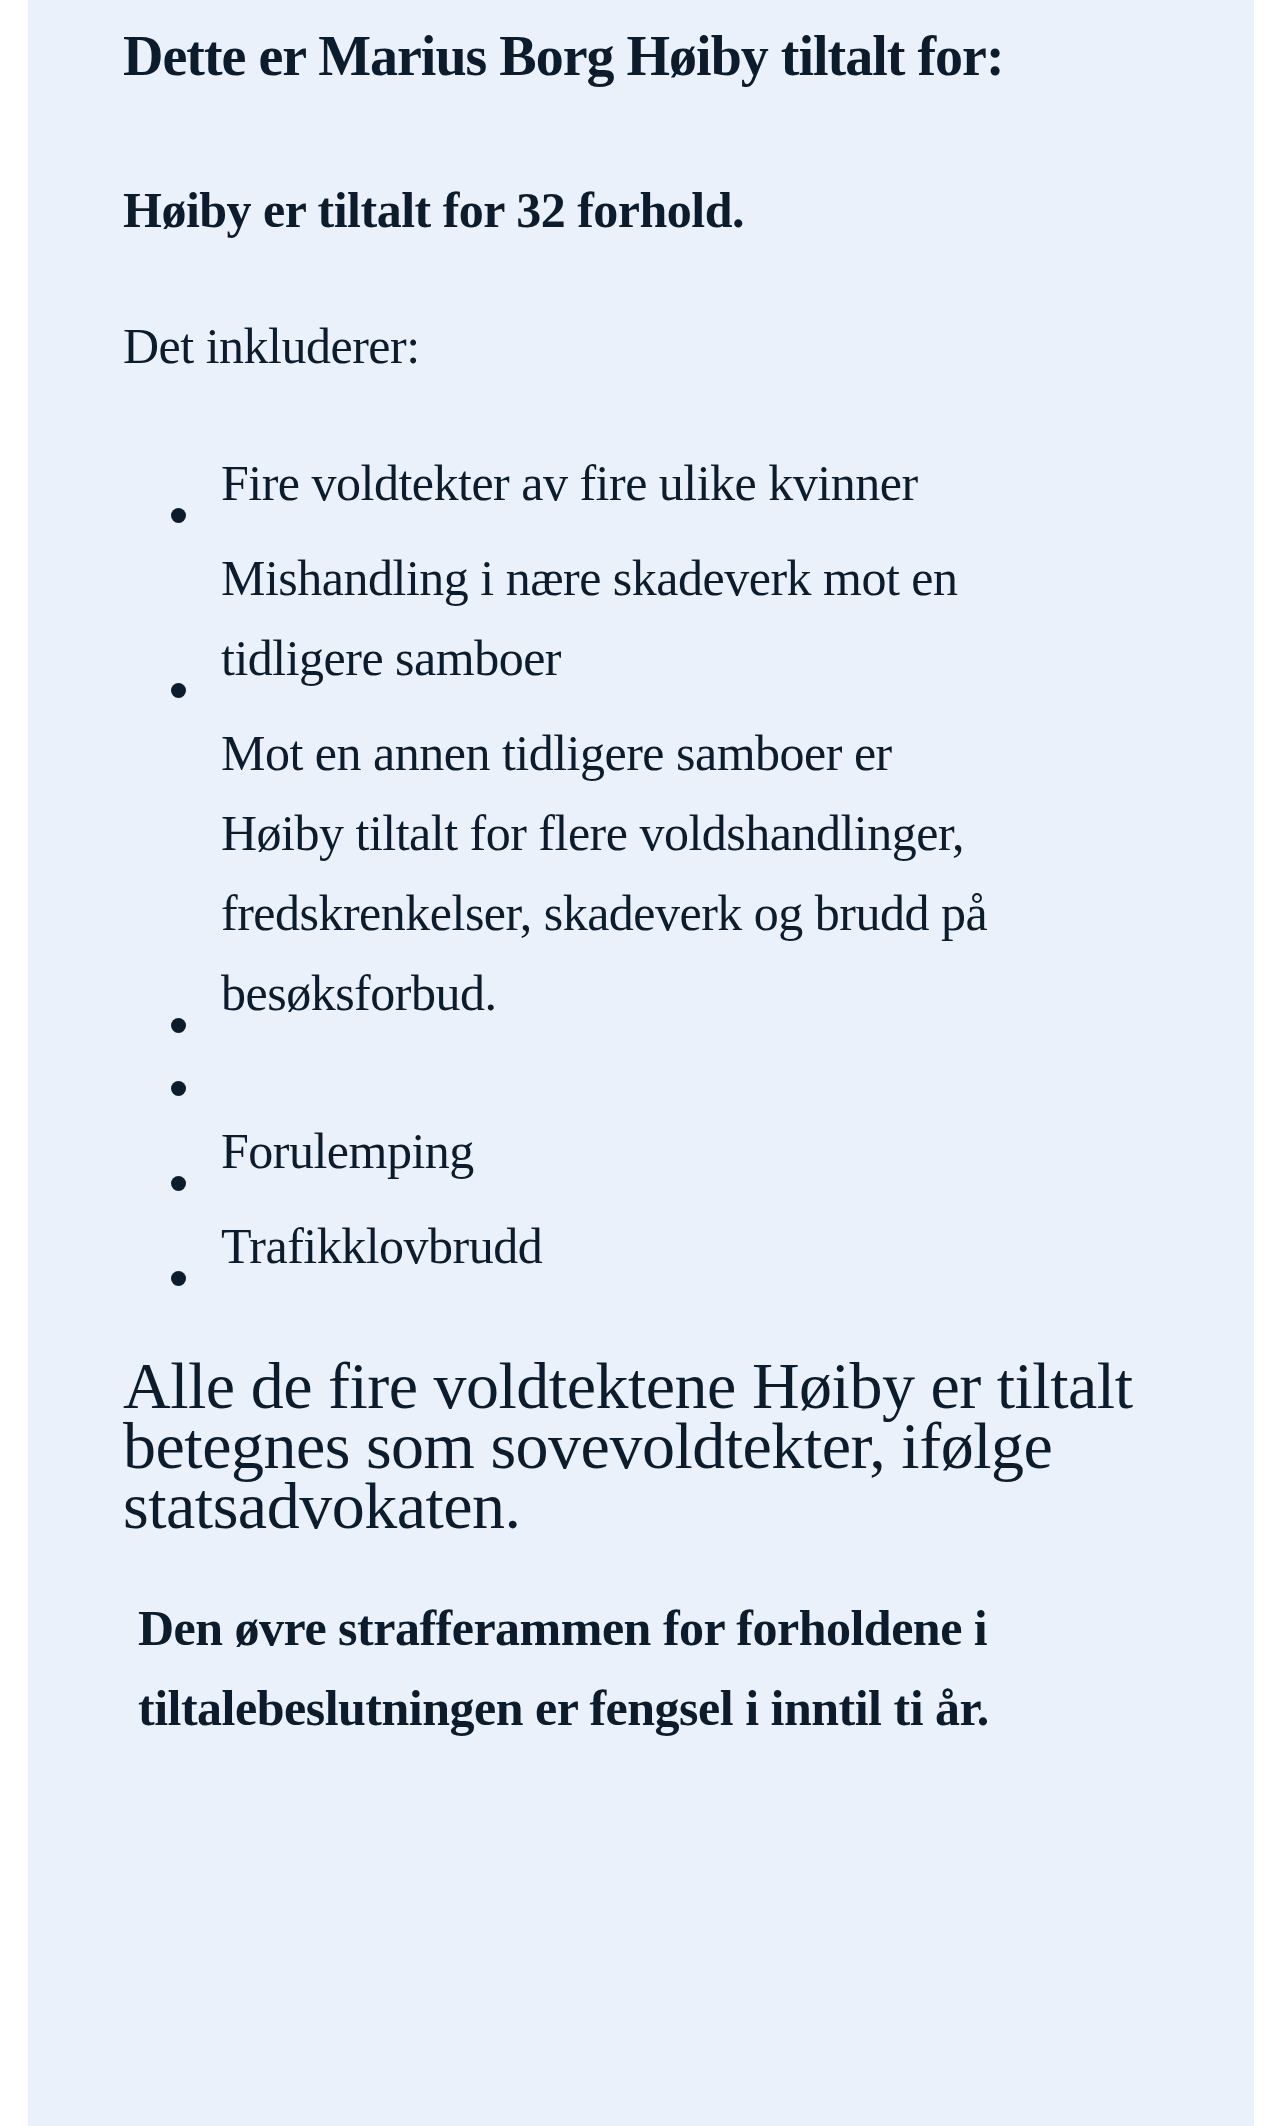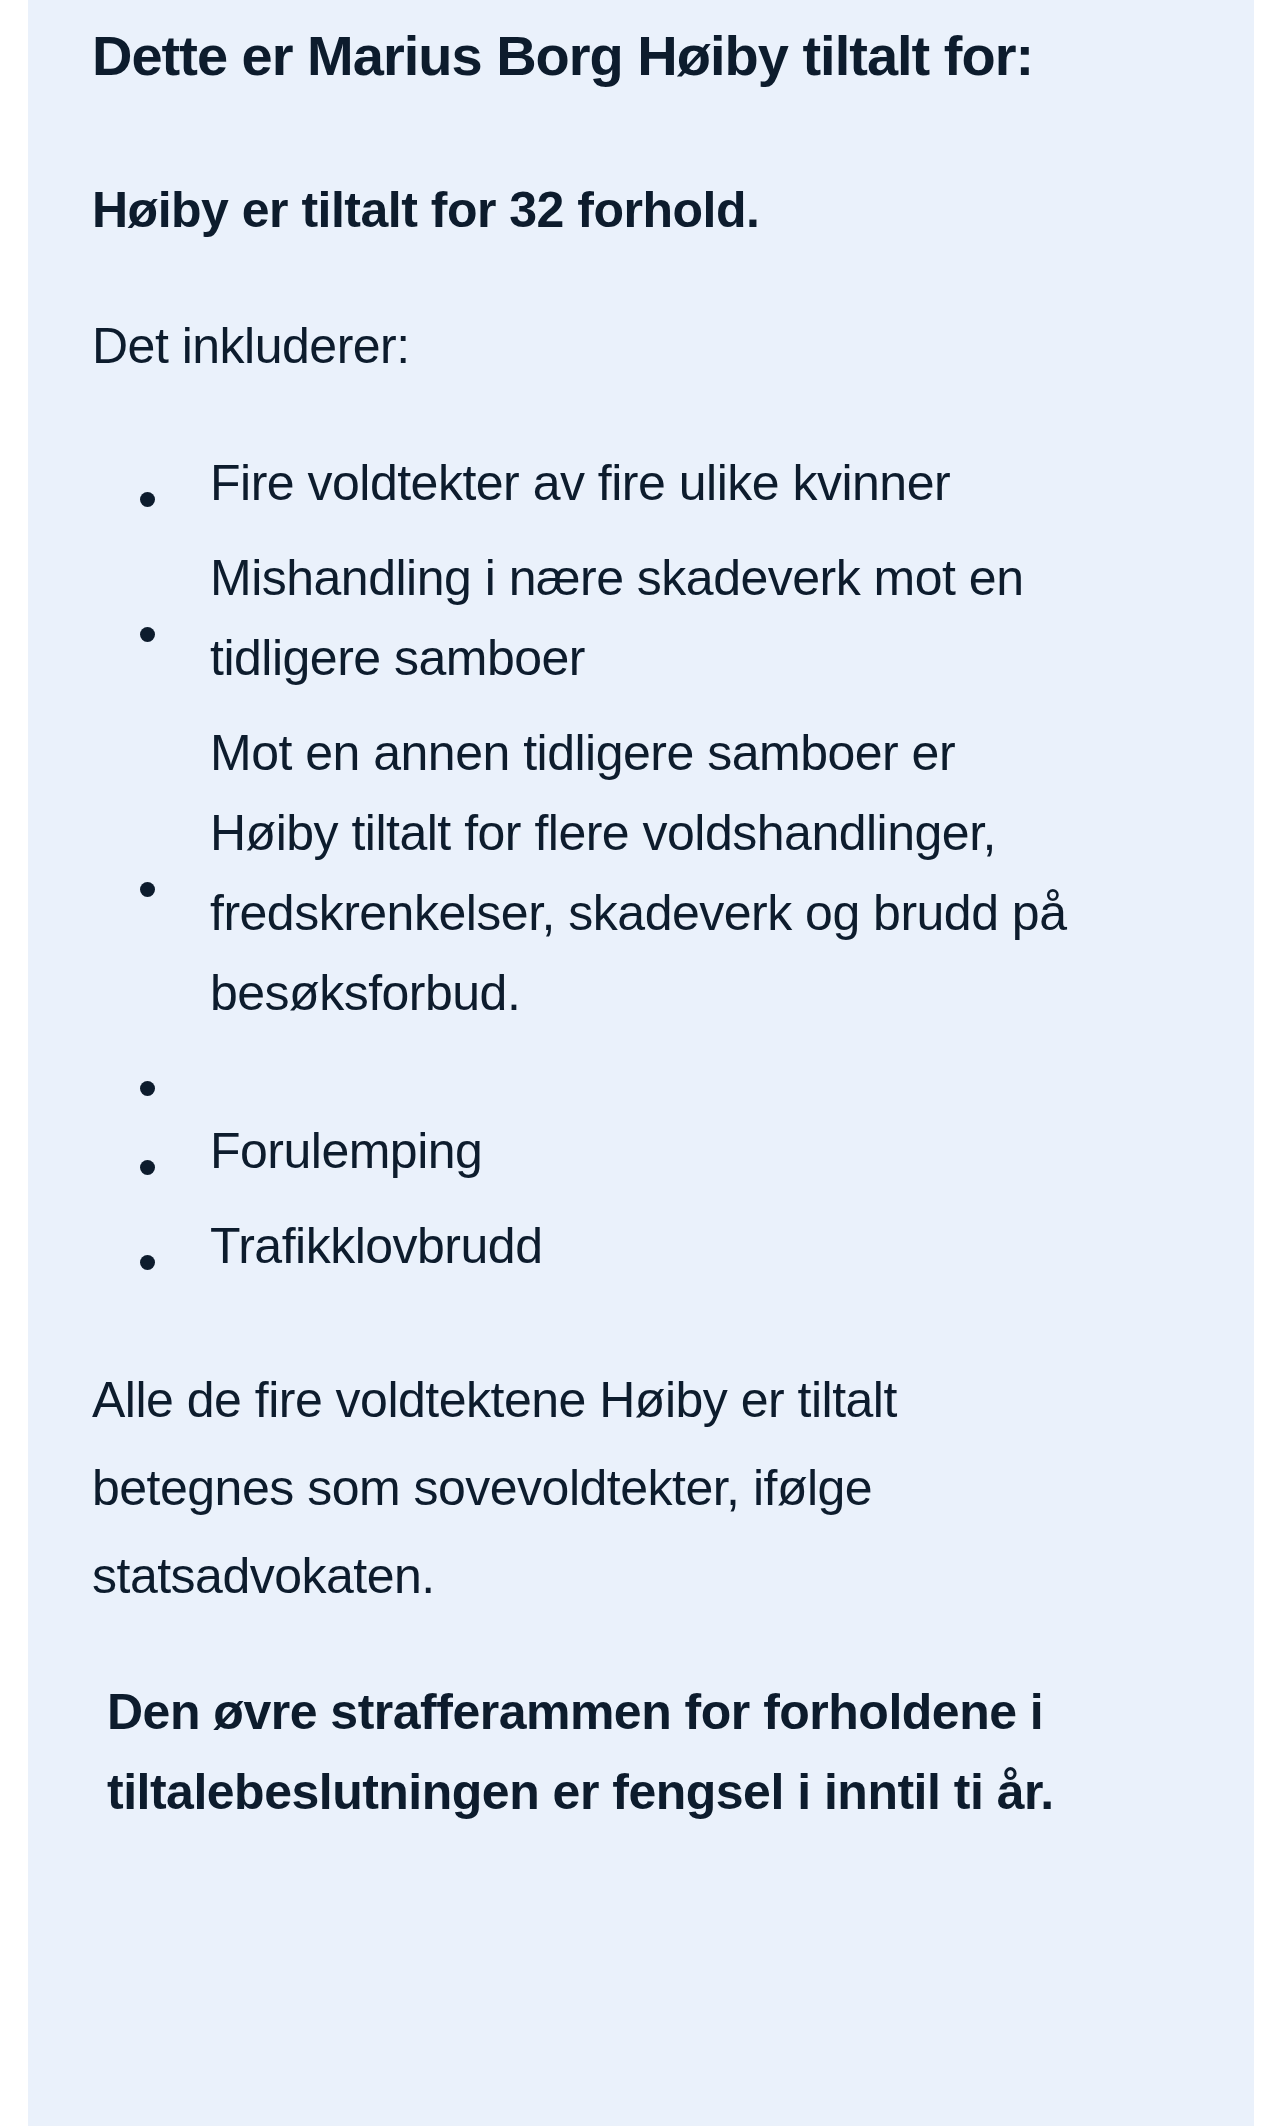--- a/index.html
+++ b/index.html
@@ -16,22 +16,22 @@
   }
   .factbox {
     position: absolute;
     left: 28px;
     top: 0;
     width: 1226px;
     height: 2126px;
     box-sizing: border-box;
     background: #eaf1fb;
     color: #0d1c2d;
-    font-family: Liberation Sans, sans-serif;
-    padding: 20px 66px 30px 64px;
+    font-family: Liberation Serif, serif;
+    padding: 20px 66px 30px 95px;
   }
   .title {
     margin: 0;
     font-size: 56px;
     line-height: 72px;
     font-weight: 700;
     letter-spacing: -1px;
     white-space: nowrap;
   }
   .lead {
@@ -49,23 +49,22 @@
     letter-spacing: -0.5px;
     white-space: pre-line;
   }
   ul.bullet-list {
     list-style: none;
     margin: 57px 0 0;
     padding: 0;
   }
   ul.bullet-list li {
     display: flex;
-    align-items: center;
+    align-items: flex-end;
     margin: 0 0 15px;
-    gap: 20px;
   }
   ul.bullet-list li:last-child {
     margin-bottom: 0;
   }
   .dot {
     flex: 0 0 auto;
     width: 15px;
     height: 15px;
     border-radius: 50%;
     background: #0d1c2d;
@@ -73,22 +72,22 @@
   }
   .li-text {
     margin-left: 35px;
     font-size: 50px;
     line-height: 80px;
     letter-spacing: -0.5px;
     white-space: pre-line;
   }
   .body-paragraph {
     margin: 70px 0 0;
-    font-size: 50px;
-    line-height: 88px;
+    font-size: 66px;
+    line-height: 60px;
     letter-spacing: -0.5px;
     white-space: pre-line;
   }
   .closing-paragraph {
     margin: 52px 15px 0;
     font-size: 50px;
     line-height: 80px;
     font-weight: 700;
     letter-spacing: -0.5px;
     white-space: pre-line;

